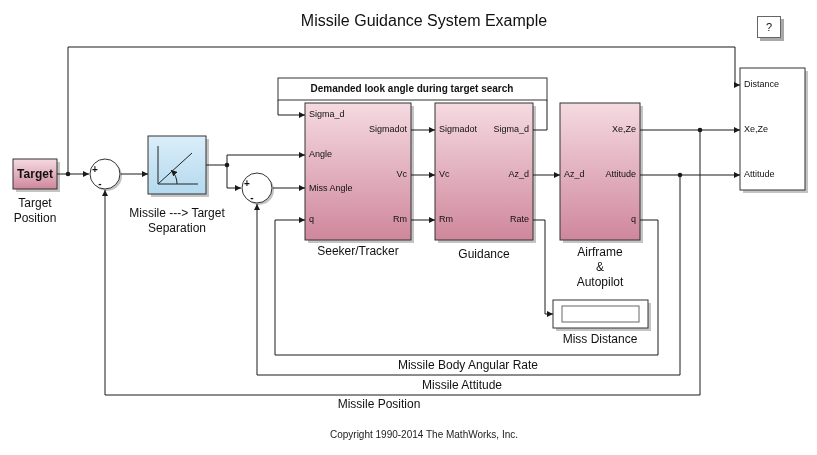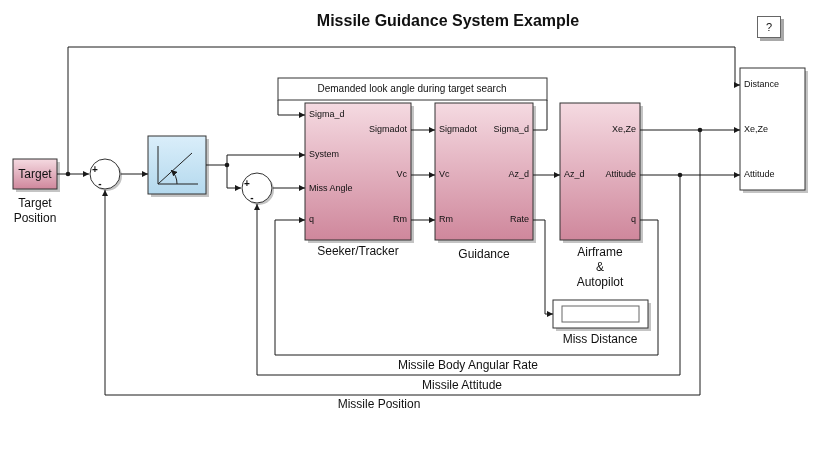--- a/index.html
+++ b/index.html
@@ -6,25 +6,25 @@
   .canvas {
     position:relative; width:817px; height:455px; background:#ffffff;
     font-family:"Liberation Sans", sans-serif; color:#111; overflow:hidden;
   }
   .canvas svg { position:absolute; left:0; top:0; }
   .lbl {
     position:absolute; font-size:12px; color:#111;
     line-height:1.25; white-space:pre-line;
   }
   .cap  { transform:translateX(-50%); text-align:center; }
-  .mid  { transform:translate(-50%,-50%); text-align:center; white-space:nowrap; }
+  .mid  { transform:translate(-50%,-50%); text-align:center; white-space:nowrap;font-weight:bold; }
   .port { font-size:9px; transform:translateY(-50%); white-space:nowrap; }
   .port.r { transform:translate(-100%,-50%); }
   .sign { font-size:10px; font-weight:bold; transform:translate(-50%,-50%); }
-  .title { font-size:16px; font-weight:bold; white-space:nowrap;margin-left:24px; }
+  .title { font-size:16px; font-weight:normal; white-space:nowrap; }
   .small { font-size:10px; }
   .copyright { font-size:10px; color:#222; white-space:nowrap; }
   .help-btn {
     position:absolute; left:757px; top:16px; width:22px; height:20px;
     background:#fff; border:1px solid #666; box-shadow:3px 3px 0 #a9a9a9;
     display:flex; align-items:center; justify-content:center;
     font-size:11px; cursor:pointer;
   }
 </style>
 </head>
@@ -108,35 +108,37 @@
 
   <div class="lbl title cap" style="left:424px;top:11px">Missile Guidance System Example</div>
 
   <div class="help-btn">
     <span>?</span>
   </div>
 
   <div class="lbl mid" style="left:35px;top:174px">Target</div>
   <div class="lbl cap" style="left:35px;top:196px">Target
 Position</div>
+  <div class="lbl cap" style="left:177px;top:206px">Missile ---&gt; Target
+Separation</div>
   <div class="lbl cap" style="left:358px;top:244px">Seeker/Tracker</div>
   <div class="lbl cap" style="left:484px;top:247px">Guidance</div>
   <div class="lbl cap" style="left:600px;top:245px">Airframe
 &amp;
 Autopilot</div>
   <div class="lbl cap" style="left:600px;top:332px">Miss Distance</div>
   <div class="lbl mid small" style="left:412px;top:89px">Demanded look angle during target search</div>
 
   <div class="lbl sign" style="left:95px;top:170px">+</div>
   <div class="lbl sign" style="left:100px;top:184px">-</div>
   <div class="lbl sign" style="left:247px;top:184px">+</div>
   <div class="lbl sign" style="left:252px;top:198px">-</div>
 
   <div class="lbl port" style="left:309px;top:115px">Sigma_d</div>
-  <div class="lbl port" style="left:309px;top:155px">System</div>
+  <div class="lbl port" style="left:309px;top:155px">Angle</div>
   <div class="lbl port" style="left:309px;top:189px">Miss Angle</div>
   <div class="lbl port" style="left:309px;top:220px">q</div>
   <div class="lbl port r" style="left:407px;top:130px">Sigmadot</div>
   <div class="lbl port r" style="left:407px;top:175px">Vc</div>
   <div class="lbl port r" style="left:407px;top:220px">Rm</div>
 
   <div class="lbl port" style="left:439px;top:130px">Sigmadot</div>
   <div class="lbl port" style="left:439px;top:175px">Vc</div>
   <div class="lbl port" style="left:439px;top:220px">Rm</div>
   <div class="lbl port r" style="left:529px;top:130px">Sigma_d</div>
@@ -149,14 +151,15 @@
   <div class="lbl port r" style="left:636px;top:220px">q</div>
 
   <div class="lbl port" style="left:744px;top:85px">Distance</div>
   <div class="lbl port" style="left:744px;top:130px">Xe,Ze</div>
   <div class="lbl port" style="left:744px;top:175px">Attitude</div>
 
   <div class="lbl cap" style="left:468px;top:358px">Missile Body Angular Rate</div>
   <div class="lbl cap" style="left:462px;top:378px">Missile Attitude</div>
   <div class="lbl cap" style="left:379px;top:397px">Missile Position</div>
 
+  <div class="lbl cap copyright" style="left:424px;top:429px">Copyright 1990-2014 The MathWorks, Inc.</div>
 
 </div>
 
 </body></html>

